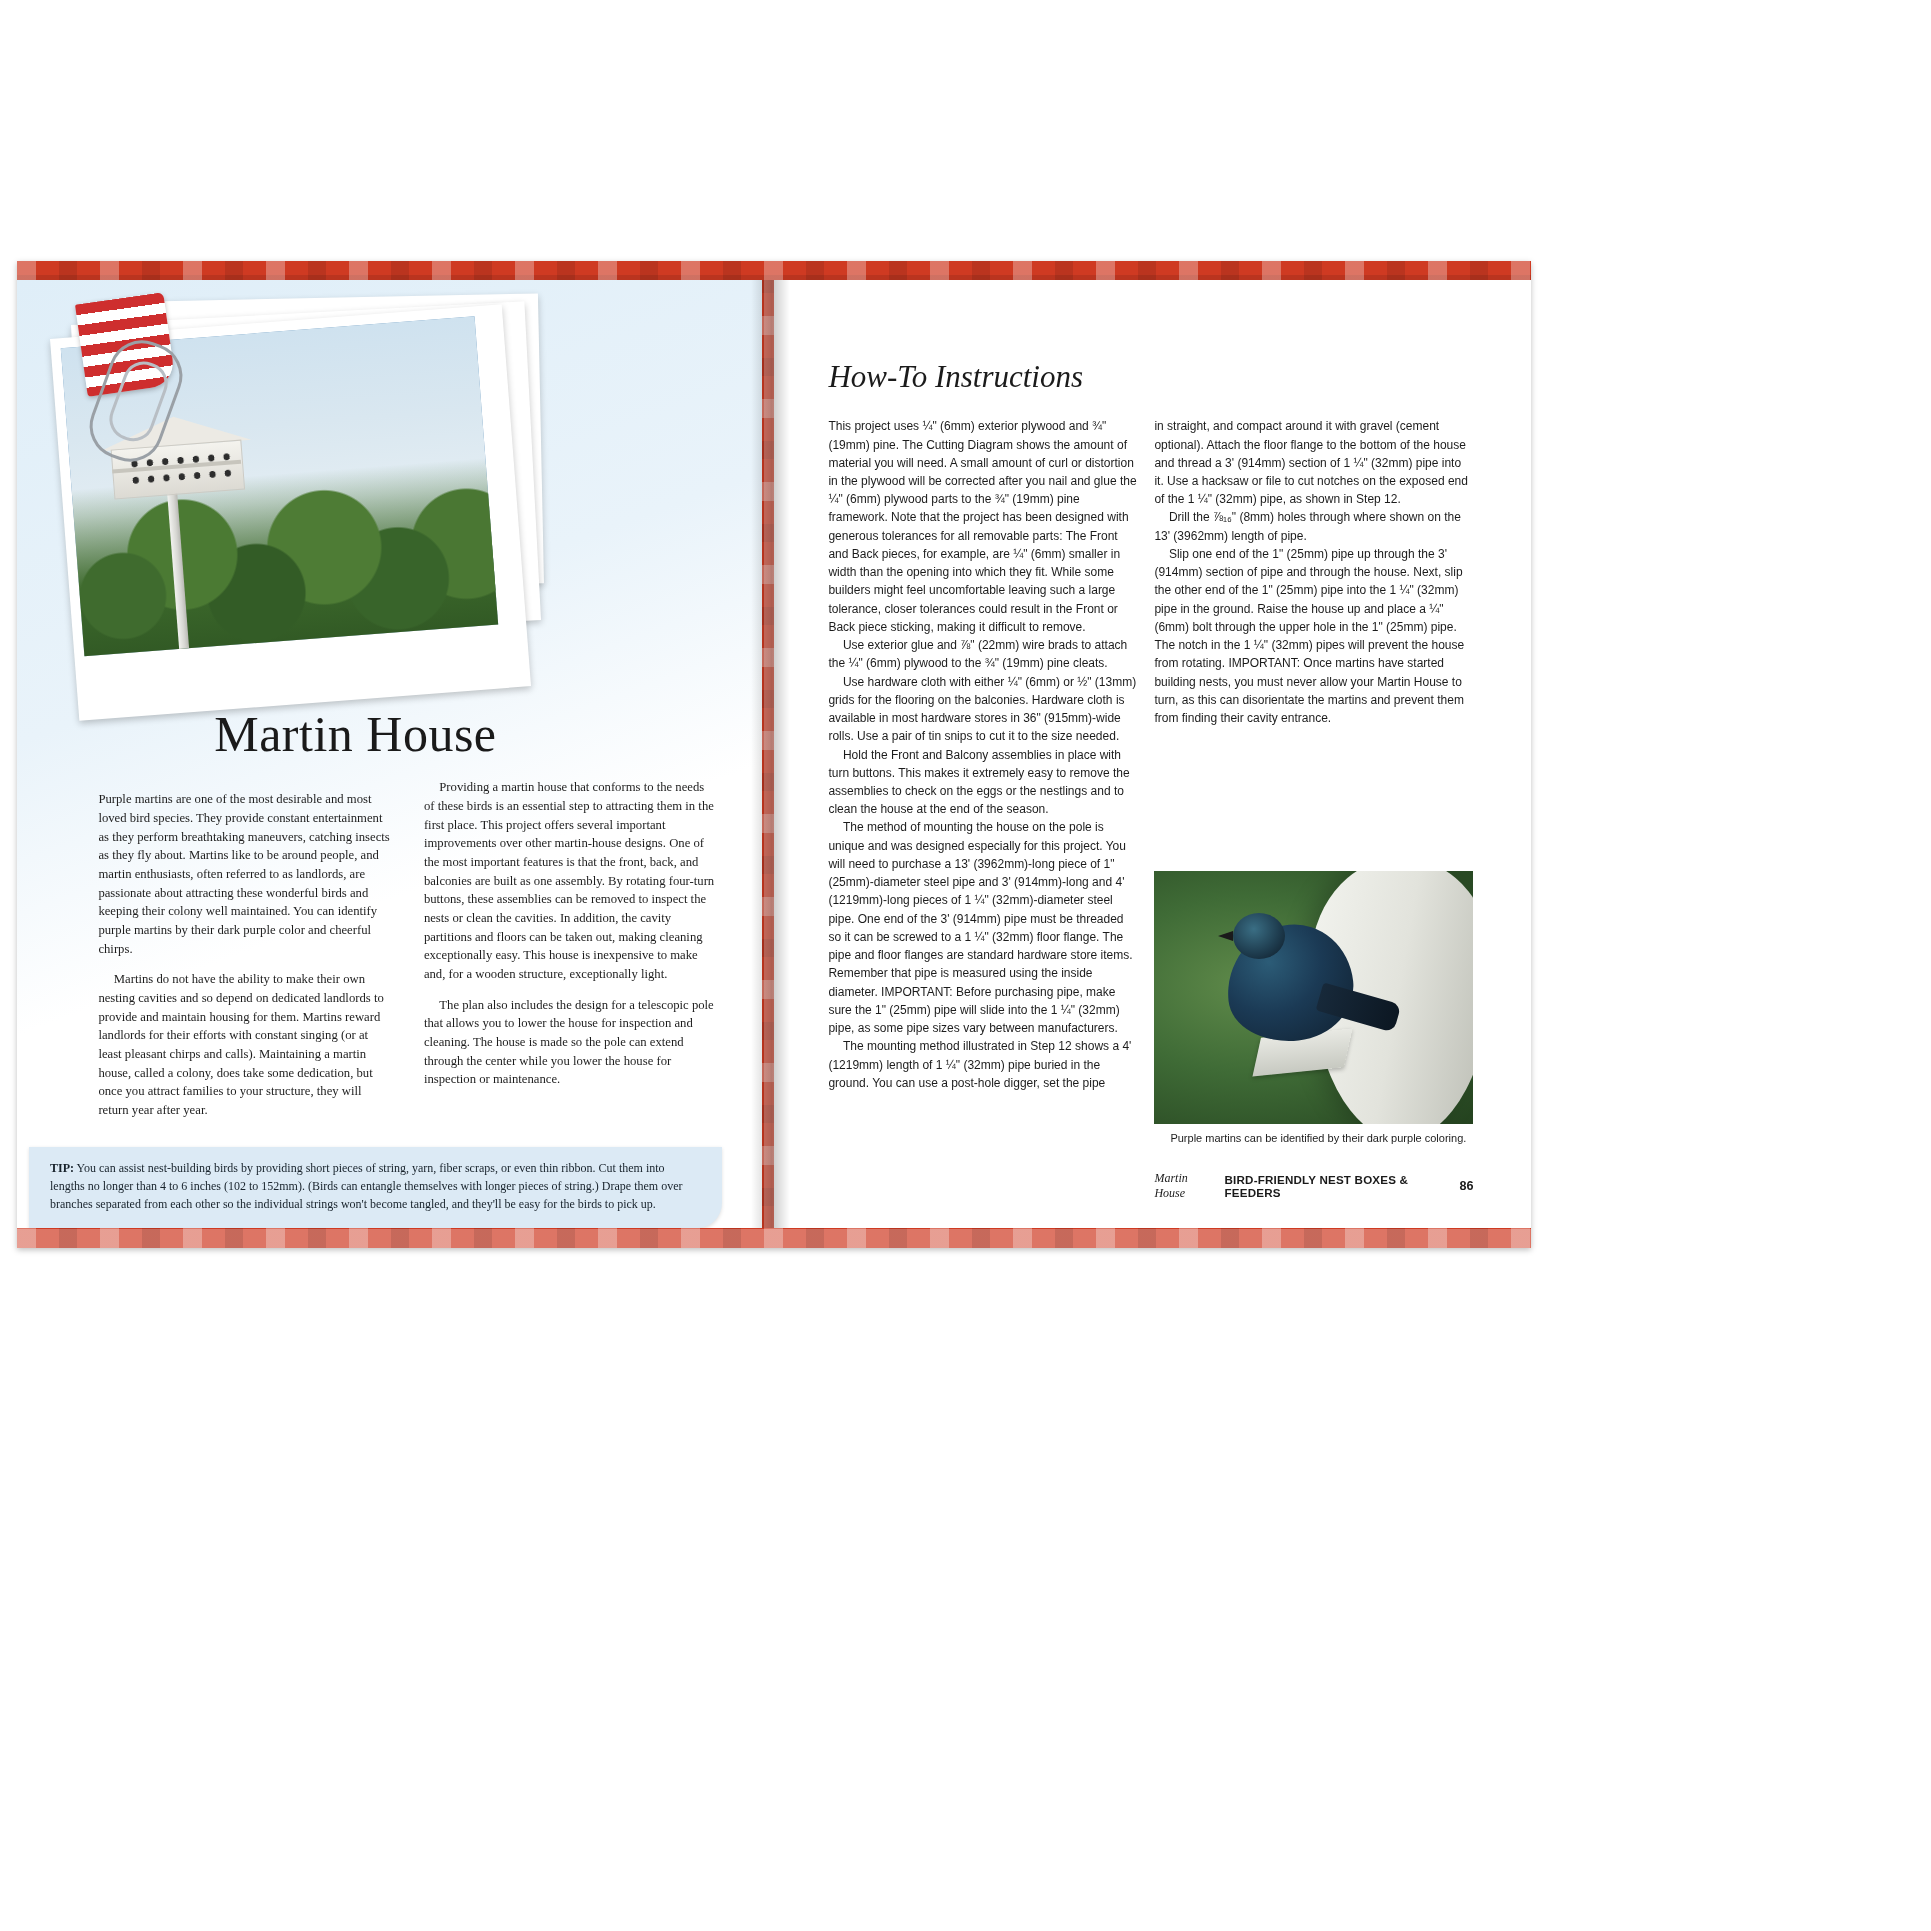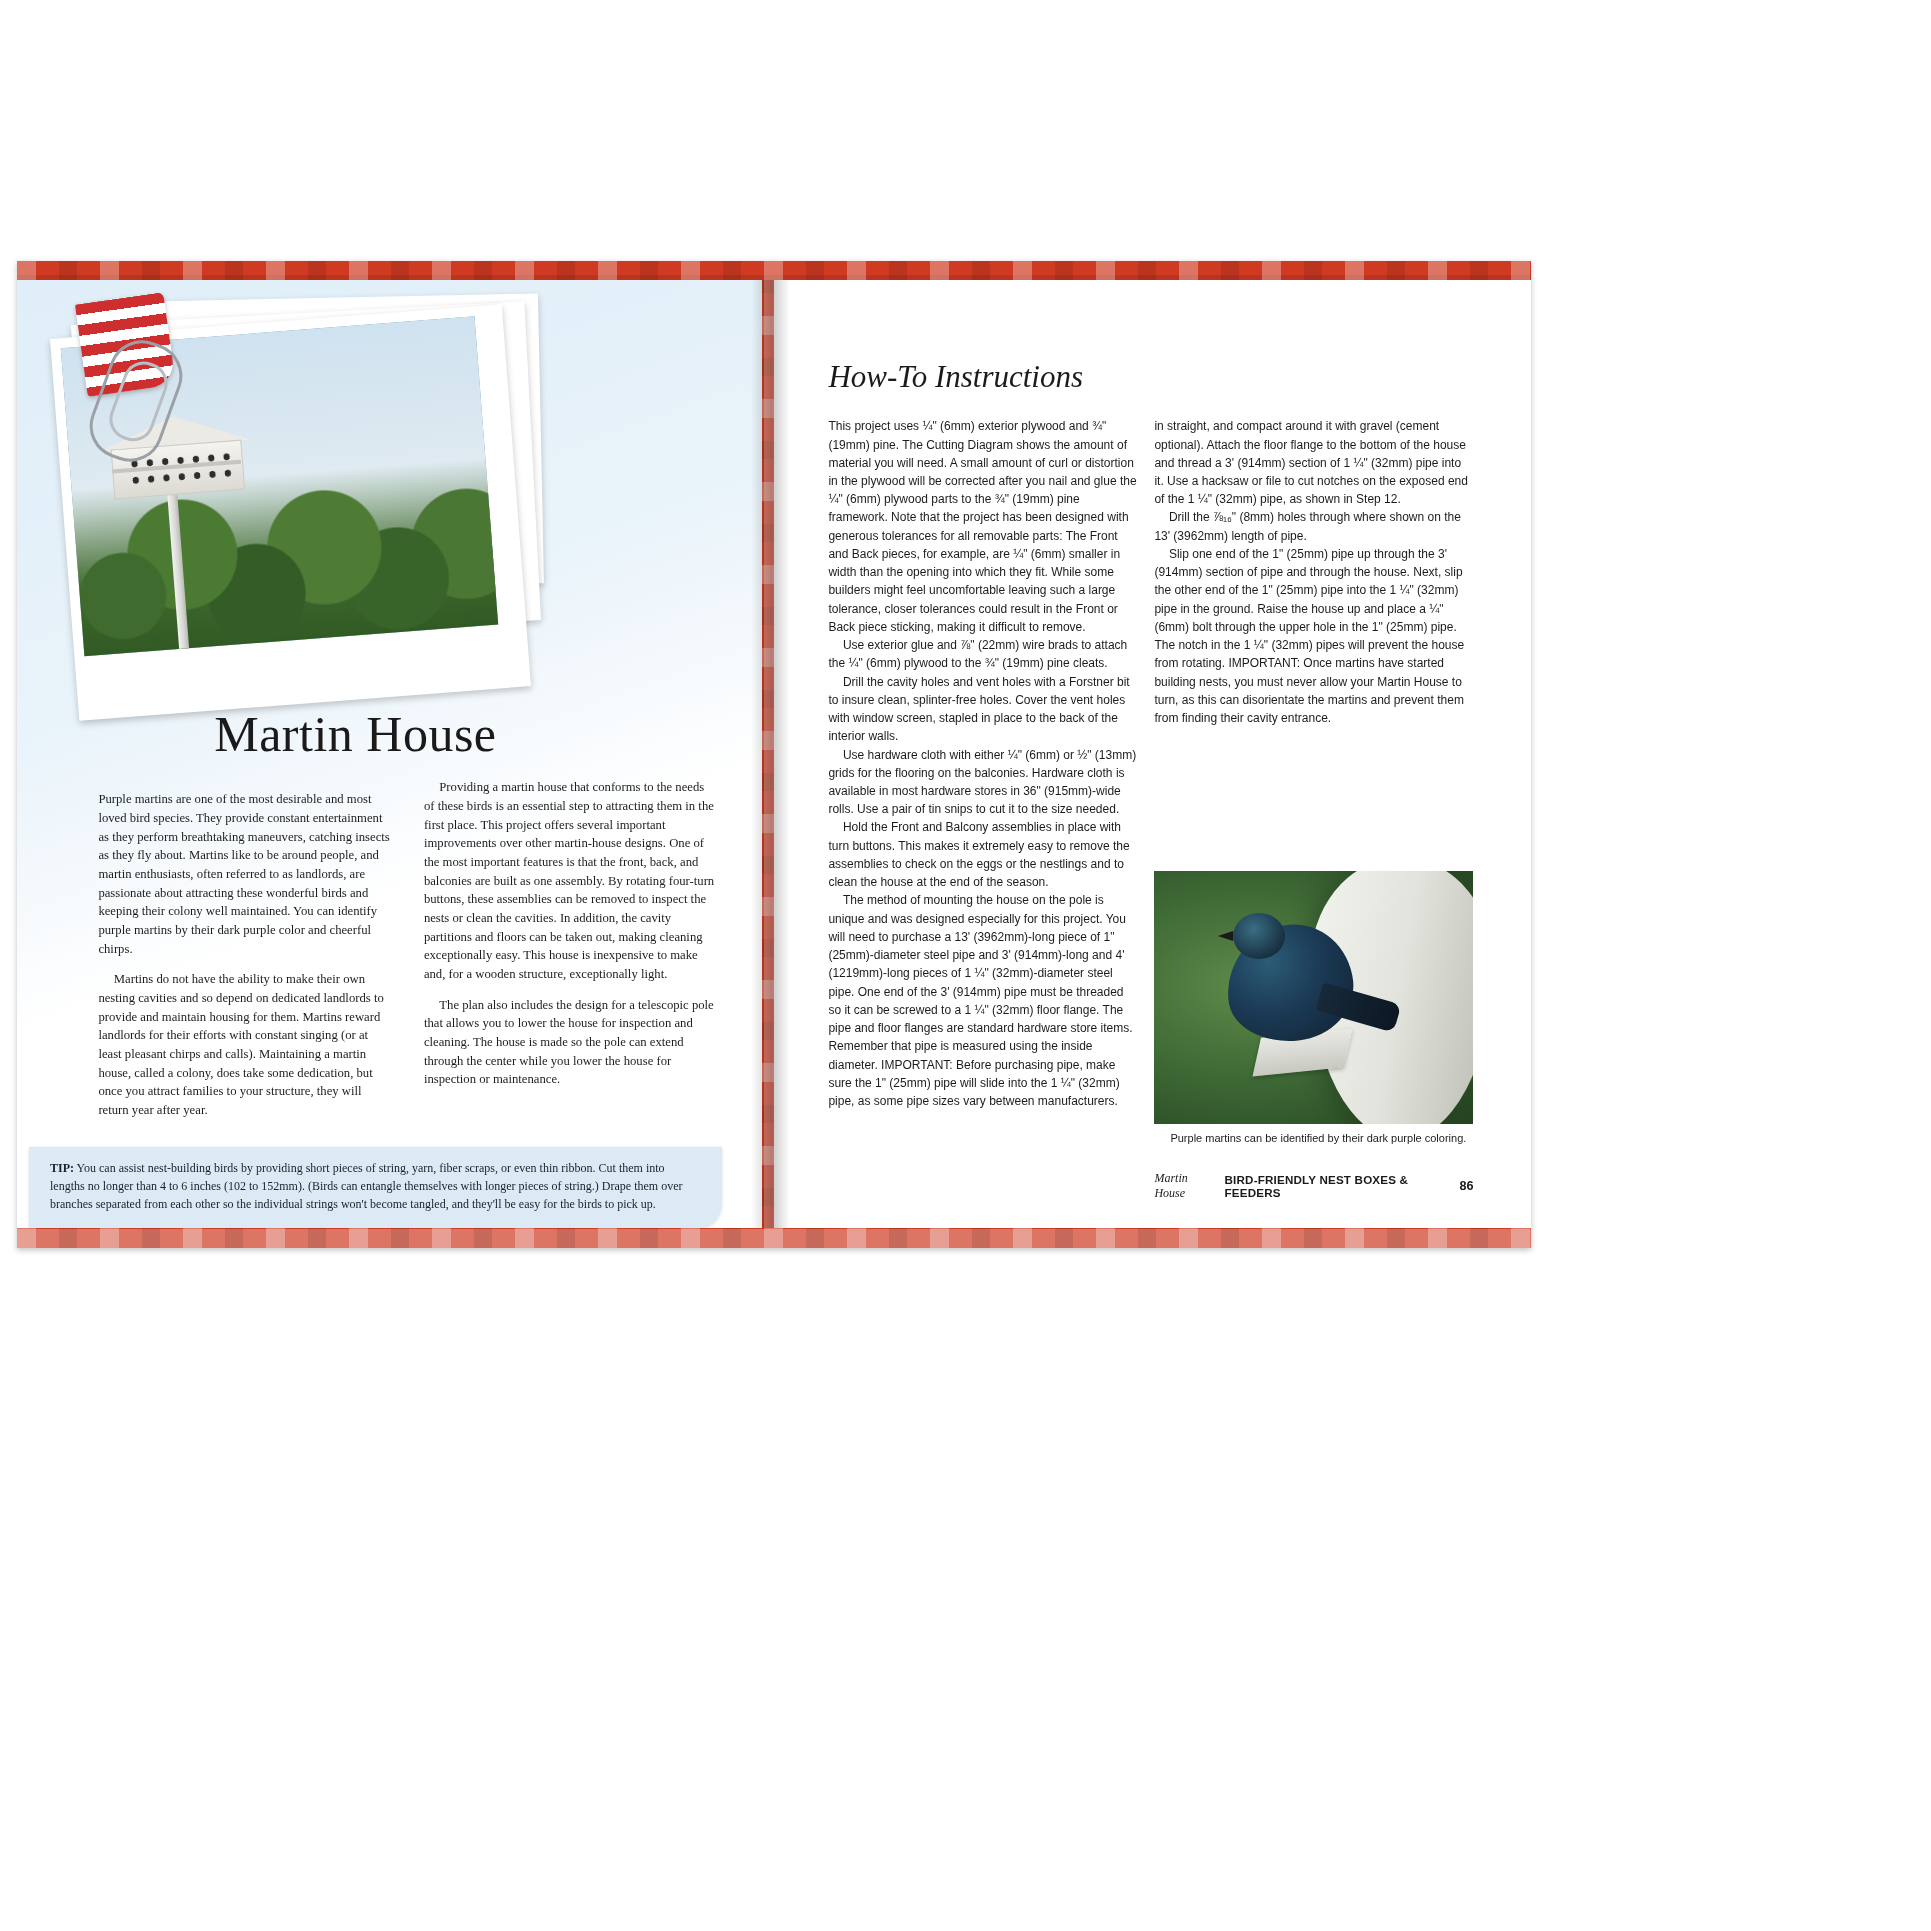--- a/index.html
+++ b/index.html
@@ -416,24 +416,24 @@
       </div>
     </div>
 
     <div class="page page-right">
 
       <div class="howto">How-To Instructions</div>
 
       <div class="right-col rc1">
         <p>This project uses ¼" (6mm) exterior plywood and ¾" (19mm) pine. The Cutting Diagram shows the amount of material you will need. A small amount of curl or distortion in the plywood will be corrected after you nail and glue the ¼" (6mm) plywood parts to the ¾" (19mm) pine framework. Note that the project has been designed with generous tolerances for all removable parts: The Front and Back pieces, for example, are ¼" (6mm) smaller in width than the opening into which they fit. While some builders might feel uncomfortable leaving such a large tolerance, closer tolerances could result in the Front or Back piece sticking, making it difficult to remove.</p>
         <p>Use exterior glue and ⅞" (22mm) wire brads to attach the ¼" (6mm) plywood to the ¾" (19mm) pine cleats.</p>
-        <p>Drill the cavity holes and vent holes with a Forstner bit to insure clean, splinter-free holes. Cover the vent holes with window screen, stapled in place to the back of the interior walls.</p>
         <p>Use hardware cloth with either ¼" (6mm) or ½" (13mm) grids for the flooring on the balconies. Hardware cloth is available in most hardware stores in 36" (915mm)-wide rolls. Use a pair of tin snips to cut it to the size needed.</p>
         <p>Hold the Front and Balcony assemblies in place with turn buttons. This makes it extremely easy to remove the assemblies to check on the eggs or the nestlings and to clean the house at the end of the season.</p>
         <p>The method of mounting the house on the pole is unique and was designed especially for this project. You will need to purchase a 13' (3962mm)-long piece of 1" (25mm)-diameter steel pipe and 3' (914mm)-long and 4' (1219mm)-long pieces of 1 ¼" (32mm)-diameter steel pipe. One end of the 3' (914mm) pipe must be threaded so it can be screwed to a 1 ¼" (32mm) floor flange. The pipe and floor flanges are standard hardware store items. Remember that pipe is measured using the inside diameter. IMPORTANT: Before purchasing pipe, make sure the 1" (25mm) pipe will slide into the 1 ¼" (32mm) pipe, as some pipe sizes vary between manufacturers.</p>
+        <p>The mounting method illustrated in Step 12 shows a 4' (1219mm) length of 1 ¼" (32mm) pipe buried in the ground. You can use a post-hole digger, set the pipe</p>
       </div>
 
       <div class="right-col rc2">
         <p>in straight, and compact around it with gravel (cement optional). Attach the floor flange to the bottom of the house and thread a 3' (914mm) section of 1 ¼" (32mm) pipe into it. Use a hacksaw or file to cut notches on the exposed end of the 1 ¼" (32mm) pipe, as shown in Step 12.</p>
         <p>Drill the ⅞₁₆" (8mm) holes through where shown on the 13' (3962mm) length of pipe.</p>
         <p>Slip one end of the 1" (25mm) pipe up through the 3' (914mm) section of pipe and through the house. Next, slip the other end of the 1" (25mm) pipe into the 1 ¼" (32mm) pipe in the ground. Raise the house up and place a ¼" (6mm) bolt through the upper hole in the 1" (25mm) pipe. The notch in the 1 ¼" (32mm) pipes will prevent the house from rotating. IMPORTANT: Once martins have started building nests, you must never allow your Martin House to turn, as this can disorientate the martins and prevent them from finding their cavity entrance.</p>
       </div>
 
       <div class="bird-photo">
         <div class="bird-bg"></div>

